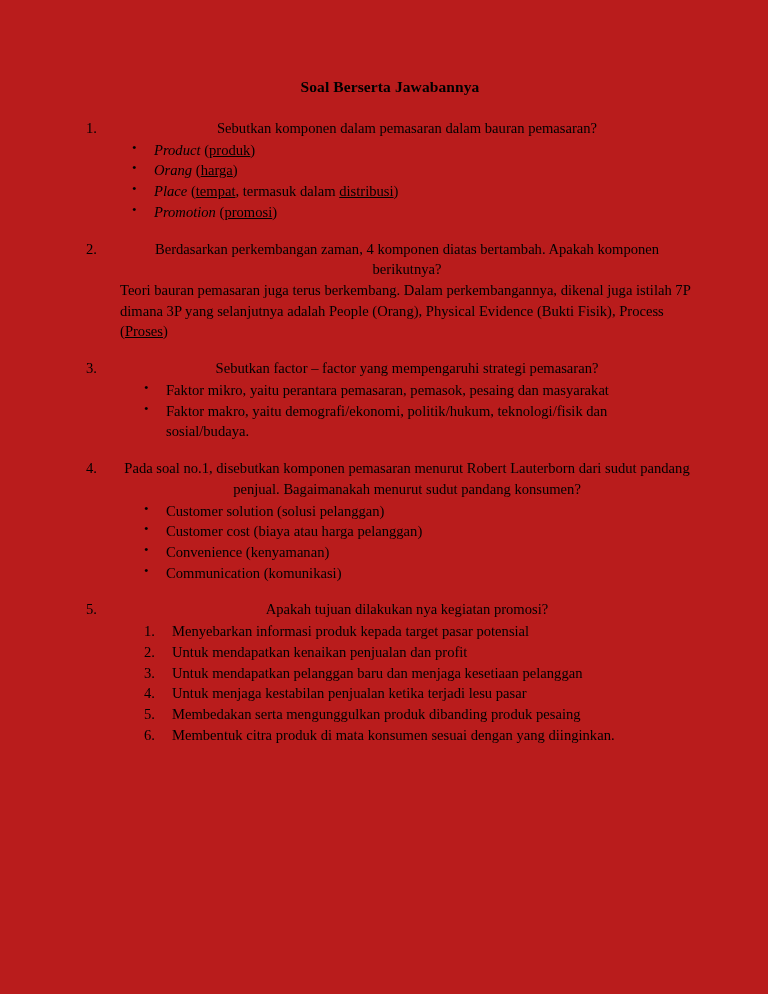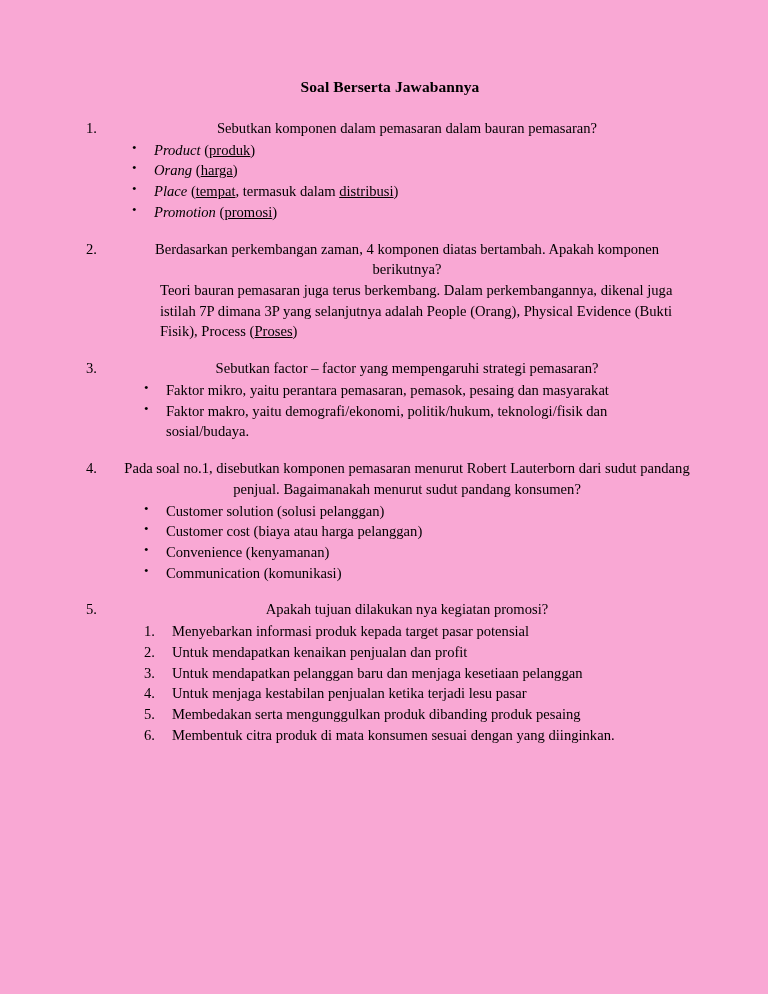--- a/index.html
+++ b/index.html
@@ -11,21 +11,21 @@
     width: 768px;
     height: 994px;
     font-family: "Liberation Serif", serif;
     color: #000000;
     overflow: hidden;
   }
   .page {
     position: relative;
     width: 768px;
     height: 994px;
-    background: #f9a8d4;
+    background: #b91c1c;
     box-sizing: border-box;
     padding: 78px 74px 0 86px;
   }
   .doc-title {
     text-align: center;
     font-size: 15.5px;
     font-weight: bold;
     margin: 0 0 22px 0;
     letter-spacing: 0.1px;
   }
@@ -47,21 +47,20 @@
     top: 0;
     width: 26px;
     text-align: left;
   }
   .q-text {
     display: block;
     text-align: center;
   }
   .answer-par {
     display: block;
-    margin-left: 40px;
   }
   ul.bullets {
     list-style: none;
     margin: 1px 0 0 0;
     padding: 0;
   }
   ul.bullets > li {
     position: relative;
     padding-left: 34px;
     line-height: 1.42;

